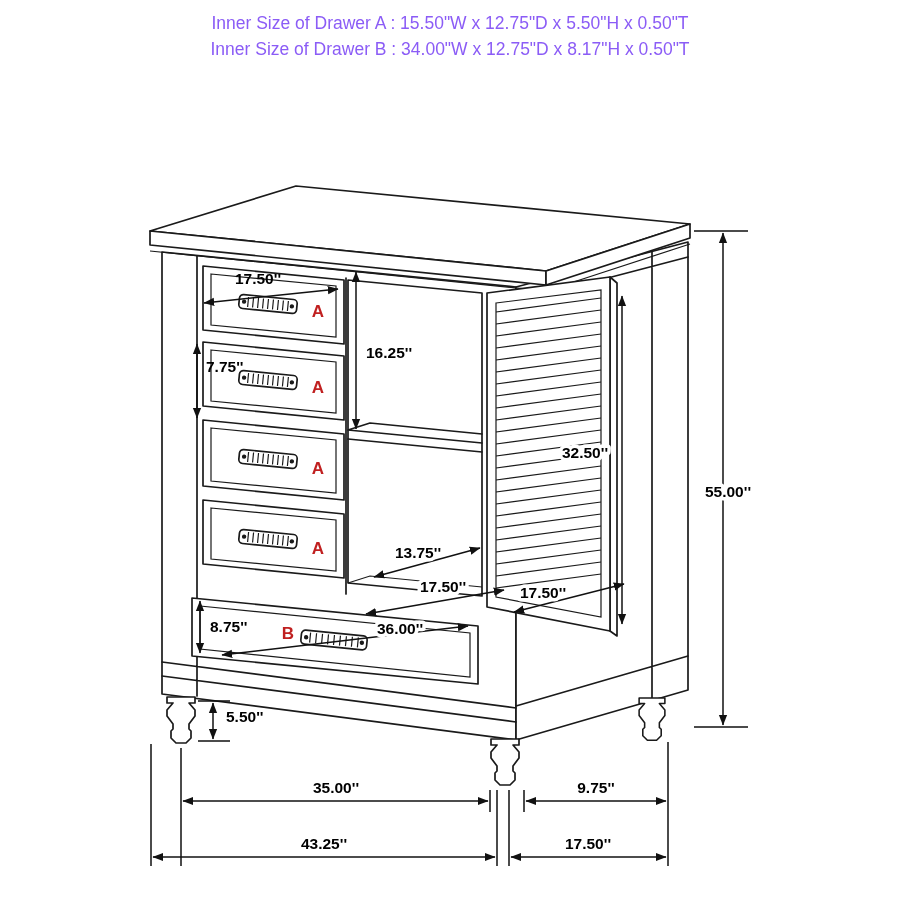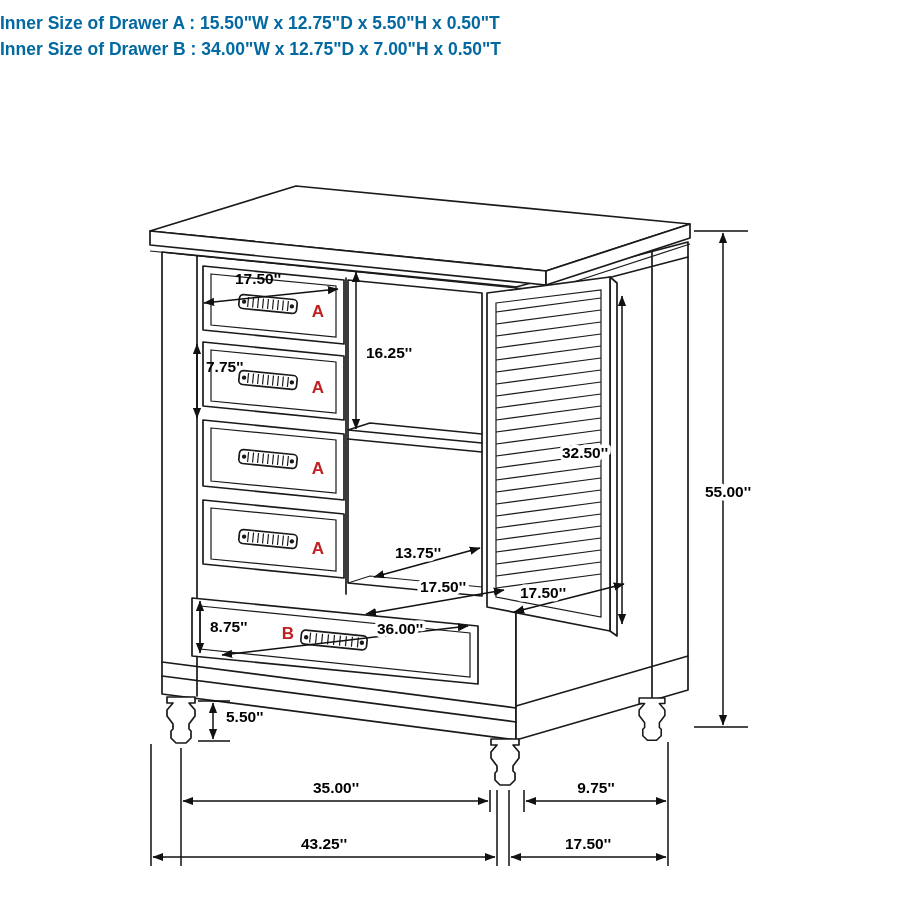--- a/index.html
+++ b/index.html
@@ -1,37 +1,37 @@
 <!DOCTYPE html>
 <html><head>
 <meta charset="utf-8">
 <style>
   html,body{margin:0;padding:0;background:#fff;}
   .page{position:relative;width:900px;height:900px;background:#fff;overflow:hidden;
         font-family:"Liberation Sans",sans-serif;}
-  .hdr{position:absolute;top:10px;left:0;width:900px;
-       font-weight:bold;font-size:17.5px;line-height:26px;color:#0369a1;}
+  .hdr{position:absolute;top:10px;left:0;width:900px;text-align:center;
+       font-weight:normal;font-size:17.5px;line-height:26px;color:#8b5cf6;}
   svg{position:absolute;top:0;left:0;}
   .fw{fill:#fff;stroke:#1a1a1a;stroke-width:1.7;stroke-linejoin:round;}
   .ln{fill:none;stroke:#1a1a1a;stroke-width:1.7;stroke-linejoin:round;stroke-linecap:round;}
   .thin{fill:none;stroke:#1a1a1a;stroke-width:1.2;}
   .lv{fill:none;stroke:#1a1a1a;stroke-width:1.25;}
   .dim{fill:none;stroke:#111;stroke-width:1.5;}
   .dtx{font-weight:bold;font-size:15.5px;fill:#000;}
   .halo{stroke:#fff;stroke-width:7px;paint-order:stroke;stroke-linejoin:round;}
   .red{font-weight:bold;font-size:17px;fill:#c02020;}
 </style>
 </head>
 <body>
 
 <div class="page">
 
   <div class="hdr">
     <div>Inner Size of Drawer A : 15.50"W x 12.75"D x 5.50"H x 0.50"T</div>
-    <div>Inner Size of Drawer B : 34.00"W x 12.75"D x 7.00"H x 0.50"T</div>
+    <div>Inner Size of Drawer B : 34.00"W x 12.75"D x 8.17"H x 0.50"T</div>
   </div>
 
   <svg width="900" height="900" viewBox="0 0 900 900">
     <defs>
       <marker id="ar" viewBox="0 0 10 7" refX="8.5" refY="3.5" markerWidth="8" markerHeight="7" orient="auto-start-reverse">
         <path d="M0,0 L9,3.5 L0,7 Z" fill="#111"></path>
       </marker>
       <g id="hdlA">
         <rect x="-29" y="-7" width="58" height="14" rx="4" class="fw" stroke-width="1.5"></rect>
         <path class="thin" d="M-20,-5 L-20,5 M-15,-5 L-15,5 M-10,-5 L-10,5 M-5,-5 L-5,5 M0,-5 L0,5 M5,-5 L5,5 M10,-5 L10,5 M15,-5 L15,5 M20,-5 L20,5"></path>

